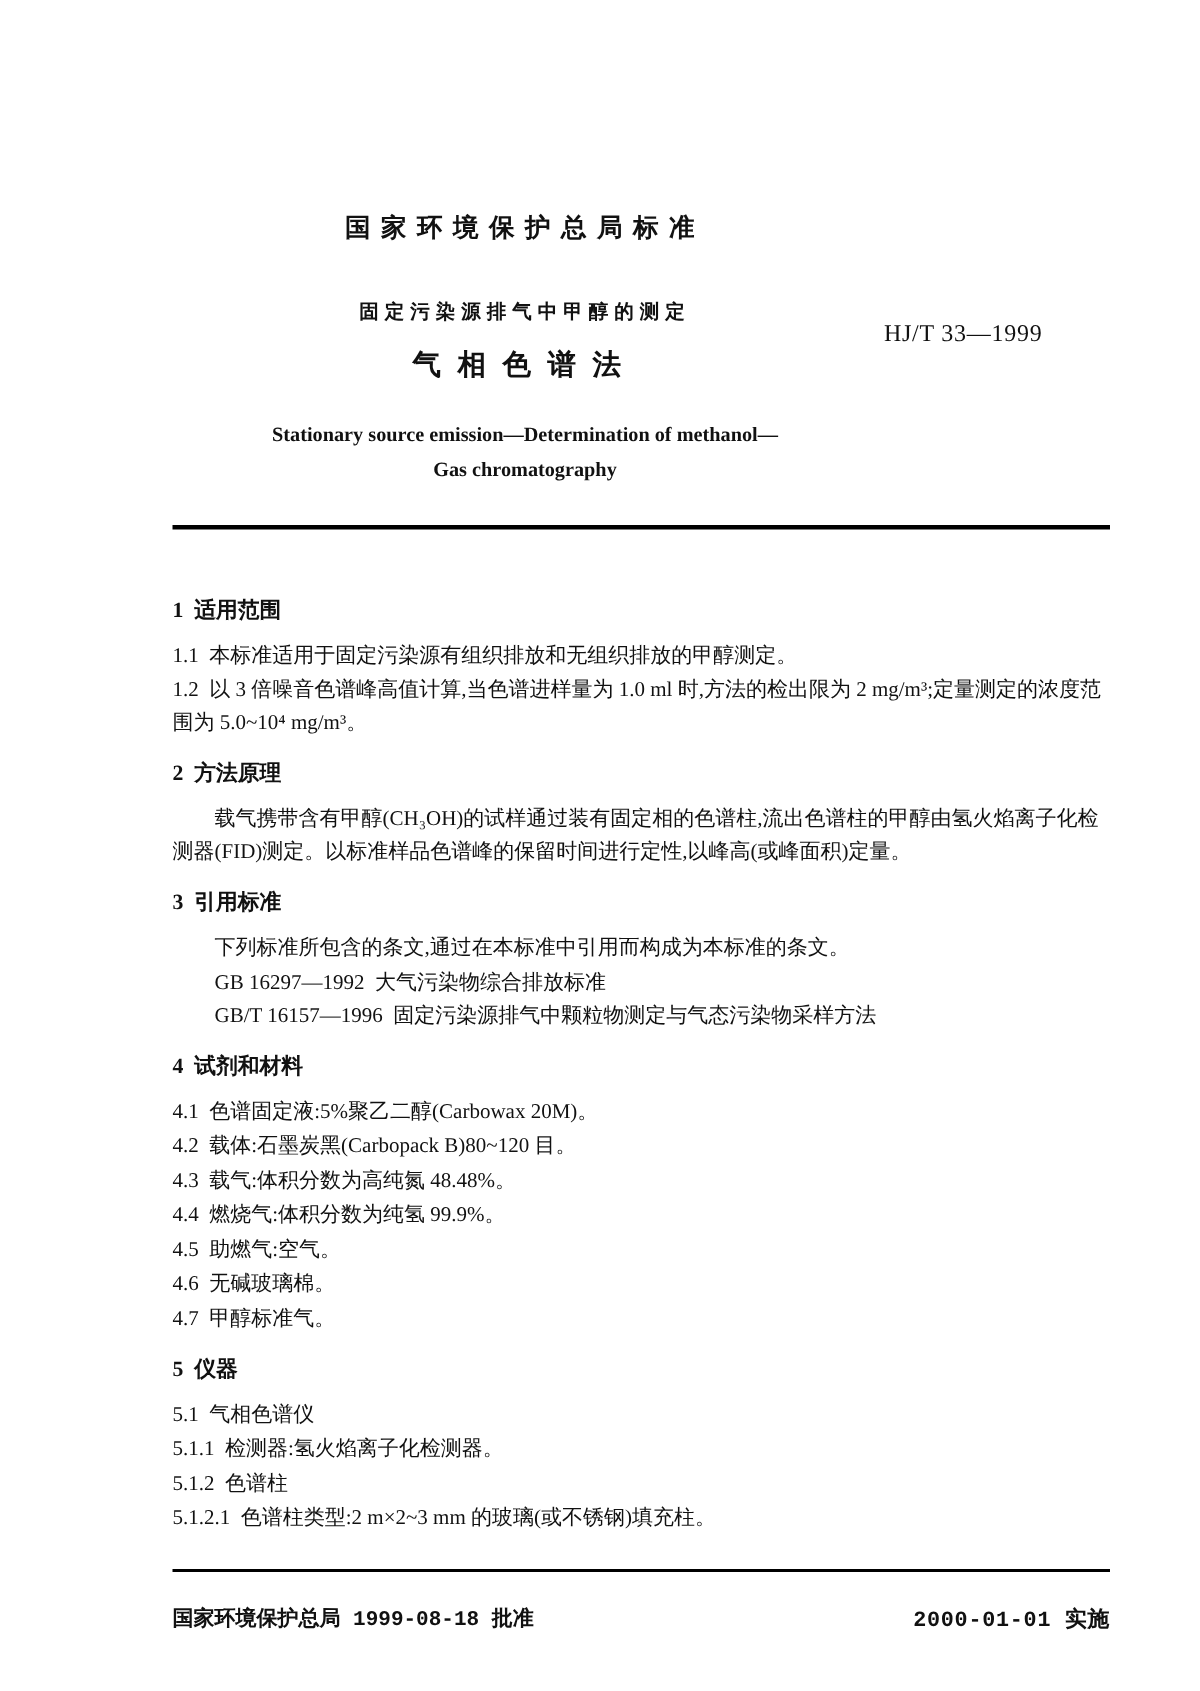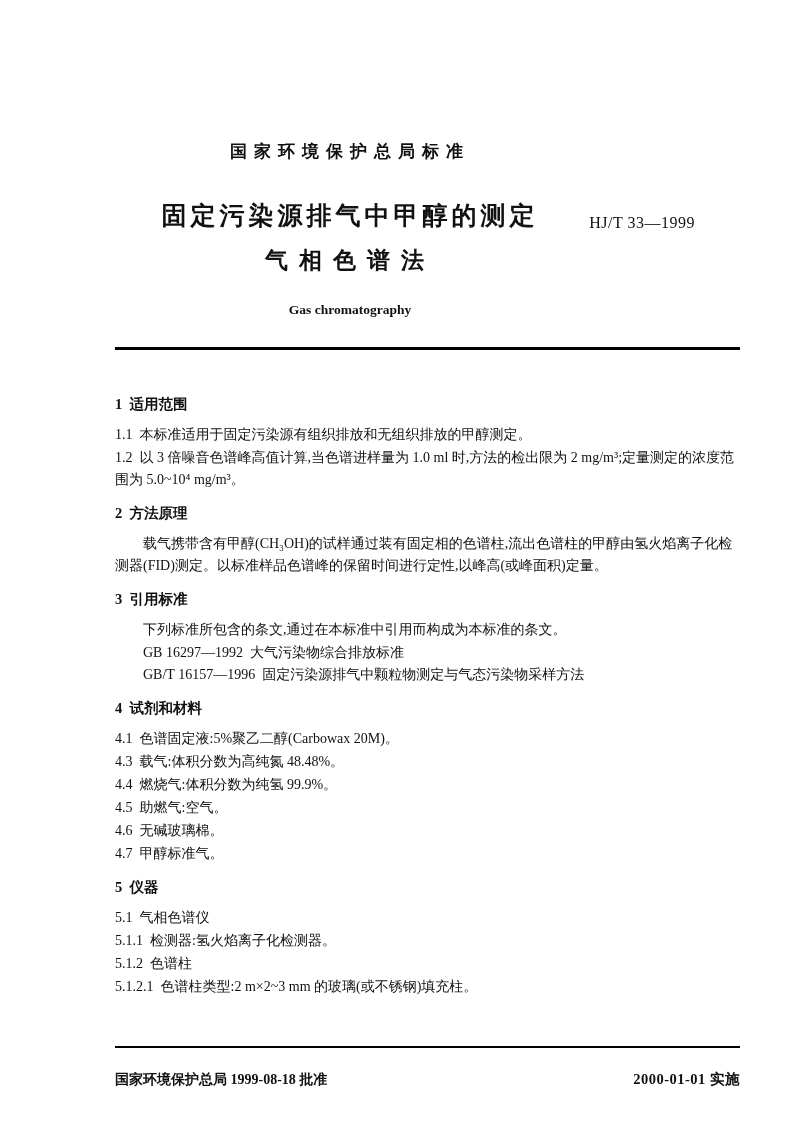--- a/index.html
+++ b/index.html
@@ -16,25 +16,25 @@
     display: flex;
     flex-direction: column;
   }
   
   .centered-shift { text-align: center; margin-right: 155px; }
   .org-title {
     font-size: 17px; font-weight: bold; letter-spacing: 7px;
     margin: 0 0 36px 0;
   }
   .cn-title-1 {
-    font-size: 25px; font-weight: bold; letter-spacing: 4px;
+    font-size: 13px; font-weight: bold; letter-spacing: 4px;
     margin: 16px 0 13px 0;
   }
   .cn-title-2 {
-    font-size: 23px; font-weight: bold; letter-spacing: 11px;
+    font-size: 19px; font-weight: bold; letter-spacing: 11px;
     margin: 0 0 22px 0;
   }
   .std-no {
     position: absolute; top: 214px; right: 105px;
     font-size: 16px; letter-spacing: 0.5px;
   }
   .en-title {
     font-size: 13.5px; font-weight: bold; line-height: 23px; margin: 0;
   }
   .rule-top { border: none; border-top: 3px solid #000; margin: 26px 0 0 0; }
@@ -42,36 +42,37 @@
   .doc-body { margin-top: 32px; font-size: 14px; }
   .doc-line { white-space: pre-wrap; line-height: 22px; margin: 0; }
   .sec-h { font-weight: bold; font-size: 14.5px; margin: 11px 0 9px 0; }
   .clause { margin: 0 0 1px 0; }
   .para   { text-indent: 2em; margin: 2px 0 1px 0; }
   .ref    { margin-left: 2em; }
   
   .doc-footer { margin-top: auto; }
   .rule-bottom { border: none; border-top: 2.5px solid #000; margin: 0 0 0 0; }
   .footer-row {
-    display: flex; justify-content: space-between; align-items: center;
+    display: flex; justify-content: space-between; align-items: flex-start;
     padding-top: 7px; font-size: 14px; font-weight: bold;
-    font-family: Liberation Serif, serif;
+    font-family: Liberation Mono, monospace;
     margin-top: 15px;
   }
   .footer-right { font-size: 14.5px; letter-spacing: 0.5px; }
 </style>
 </head>
 <body>
 
 <div class="page">
 
   <div class="centered-shift">
     <p class="org-title">国家环境保护总局标准</p>
     <p class="cn-title-1">固定污染源排气中甲醇的测定</p>
     <p class="cn-title-2">气相色谱法</p>
+    <p class="en-title">Stationary source emission—Determination of methanol—</p>
     <p class="en-title">Gas chromatography</p>
   </div>
   <div class="std-no">HJ/T 33—1999</div>
 
   <hr class="rule-top">
 
   <div class="doc-body">
     <p class="doc-line sec-h">1  适用范围</p>
     <p class="doc-line clause">1.1  本标准适用于固定污染源有组织排放和无组织排放的甲醇测定。</p>
     <p class="doc-line clause">1.2  以 3 倍噪音色谱峰高值计算,当色谱进样量为 1.0 ml 时,方法的检出限为 2 mg/m³;定量测定的浓度范围为 5.0~10⁴ mg/m³。</p>
@@ -79,20 +80,21 @@
     <p class="doc-line sec-h">2  方法原理</p>
     <p class="doc-line para">载气携带含有甲醇(CH₃OH)的试样通过装有固定相的色谱柱,流出色谱柱的甲醇由氢火焰离子化检测器(FID)测定。以标准样品色谱峰的保留时间进行定性,以峰高(或峰面积)定量。</p>
 
     <p class="doc-line sec-h">3  引用标准</p>
     <p class="doc-line para">下列标准所包含的条文,通过在本标准中引用而构成为本标准的条文。</p>
     <p class="doc-line ref">GB 16297—1992  大气污染物综合排放标准</p>
     <p class="doc-line ref">GB/T 16157—1996  固定污染源排气中颗粒物测定与气态污染物采样方法</p>
 
     <p class="doc-line sec-h">4  试剂和材料</p>
     <p class="doc-line clause">4.1  色谱固定液:5%聚乙二醇(Carbowax 20M)。</p>
+    <p class="doc-line clause">4.2  载体:石墨炭黑(Carbopack B)80~120 目。</p>
     <p class="doc-line clause">4.3  载气:体积分数为高纯氮 48.48%。</p>
     <p class="doc-line clause">4.4  燃烧气:体积分数为纯氢 99.9%。</p>
     <p class="doc-line clause">4.5  助燃气:空气。</p>
     <p class="doc-line clause">4.6  无碱玻璃棉。</p>
     <p class="doc-line clause">4.7  甲醇标准气。</p>
 
     <p class="doc-line sec-h">5  仪器</p>
     <p class="doc-line clause">5.1  气相色谱仪</p>
     <p class="doc-line clause">5.1.1  检测器:氢火焰离子化检测器。</p>
     <p class="doc-line clause">5.1.2  色谱柱</p>

